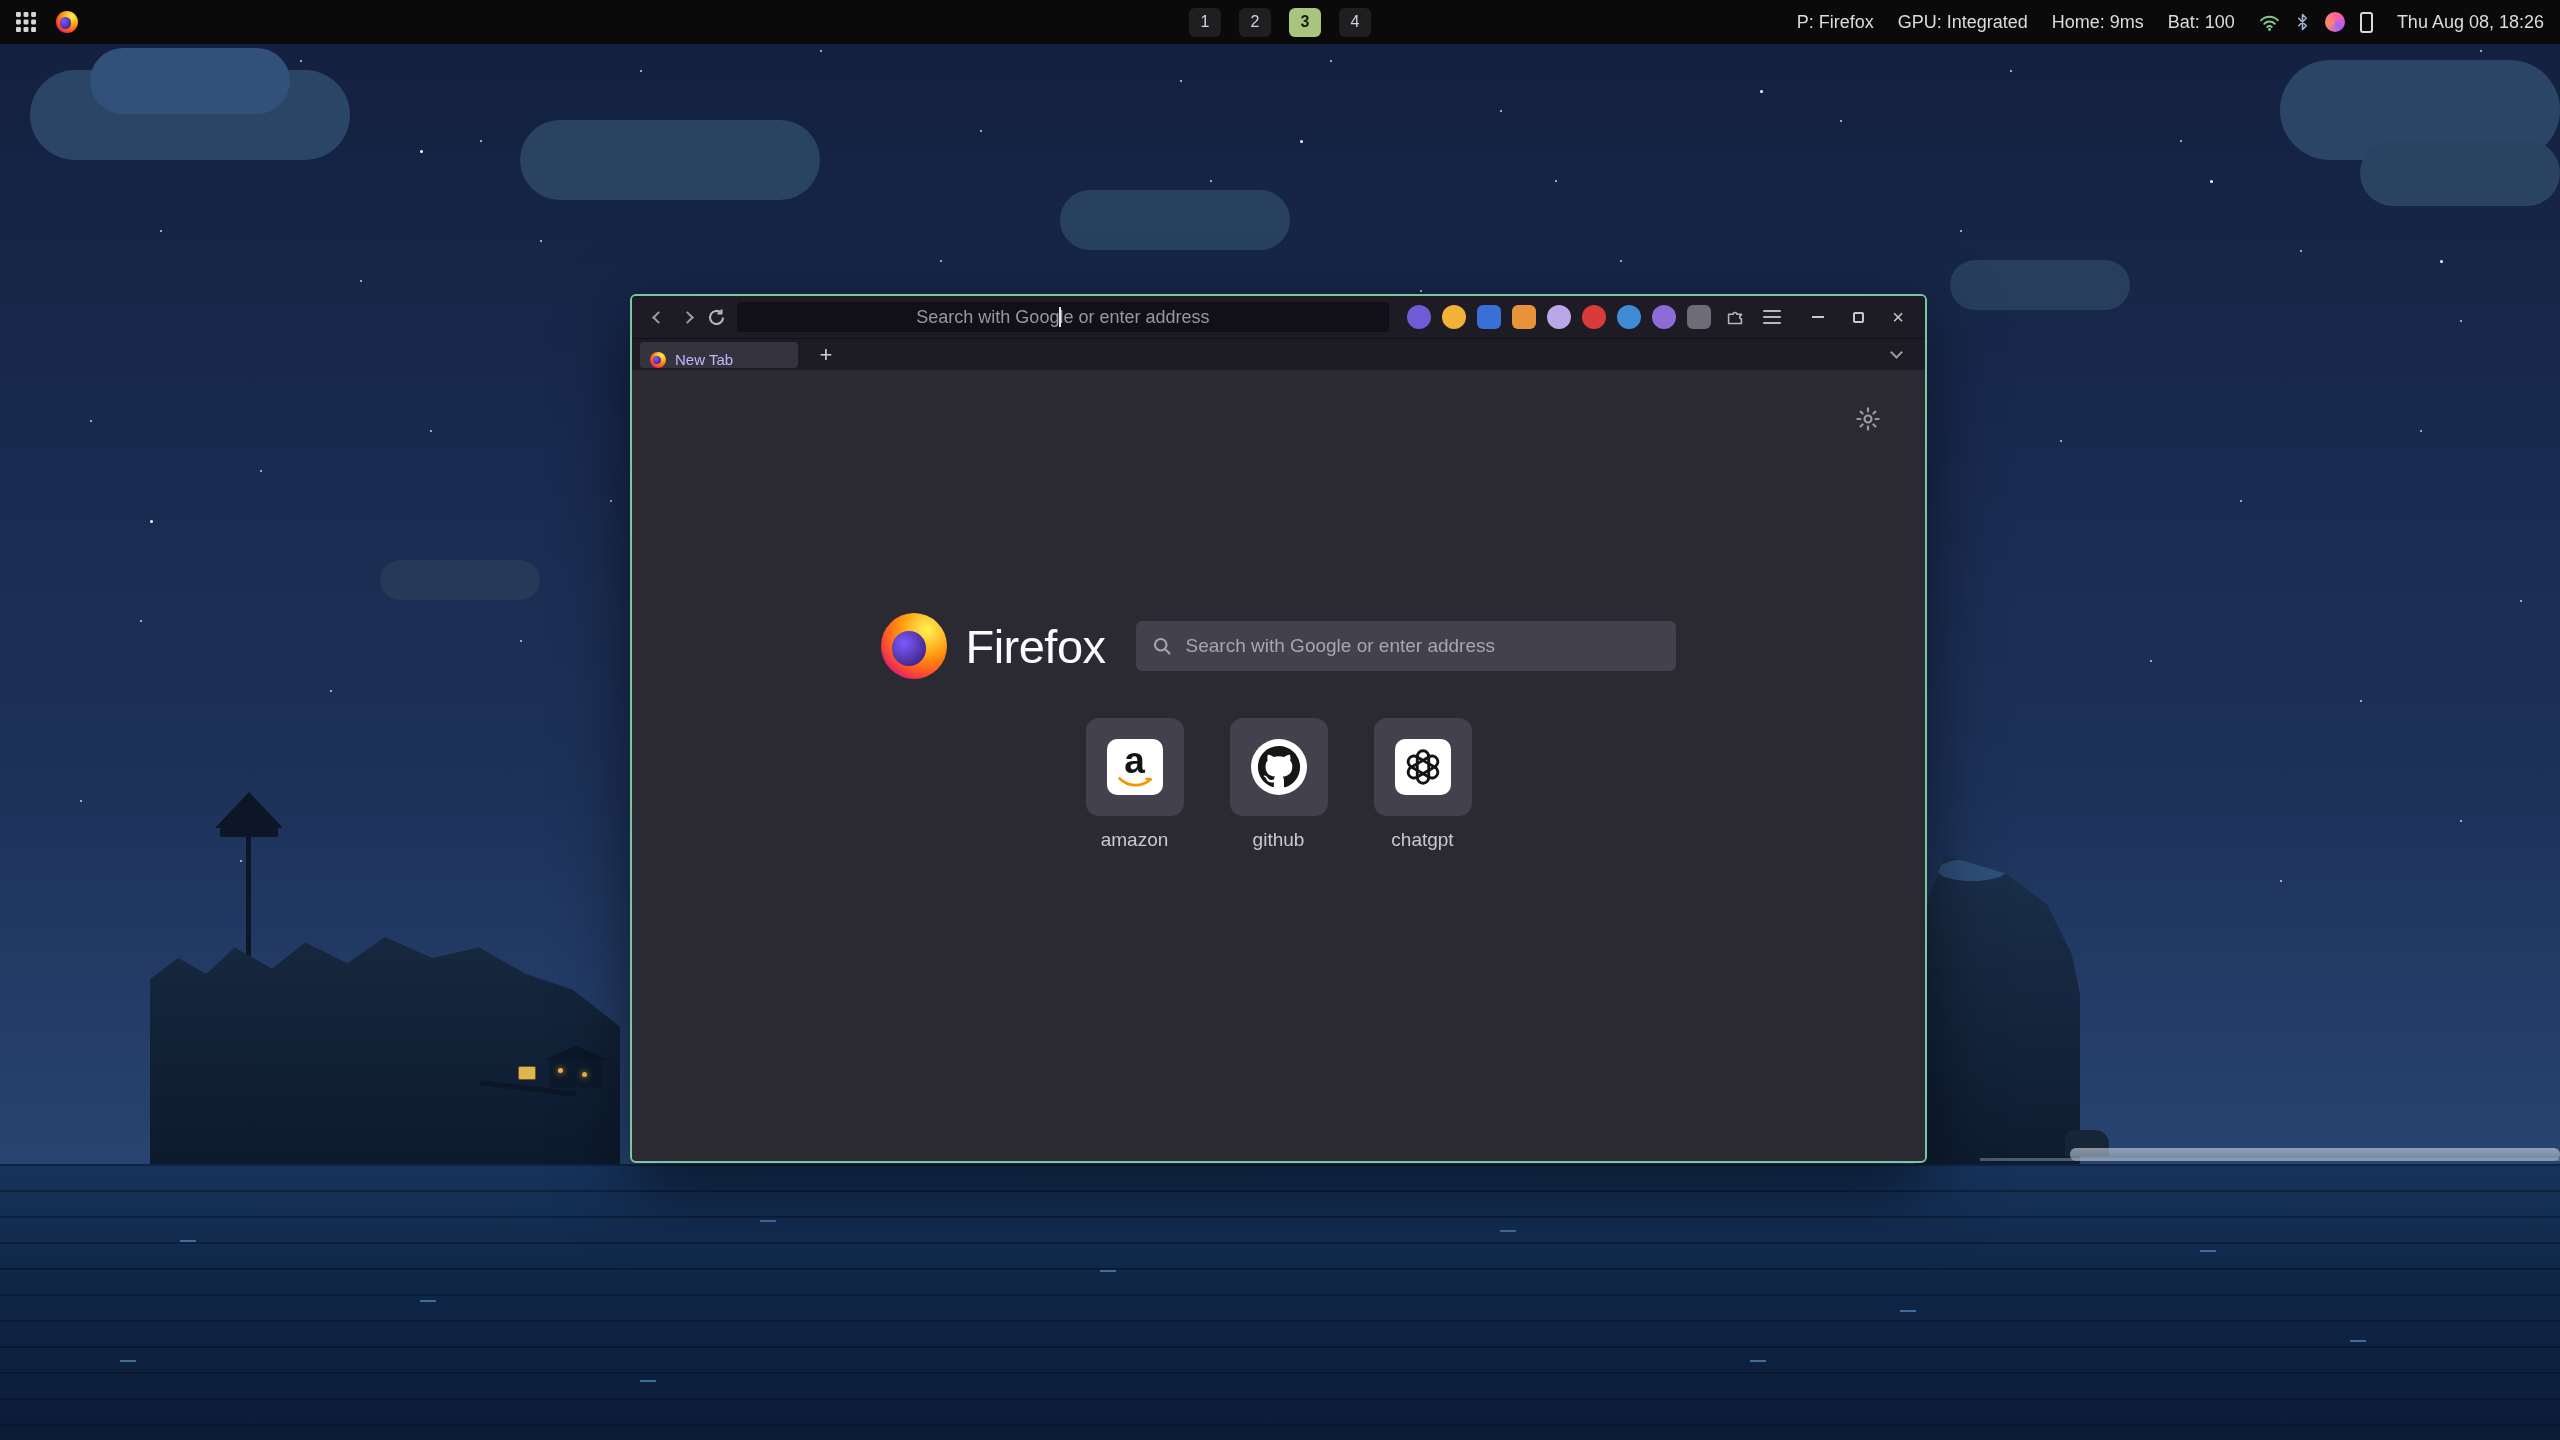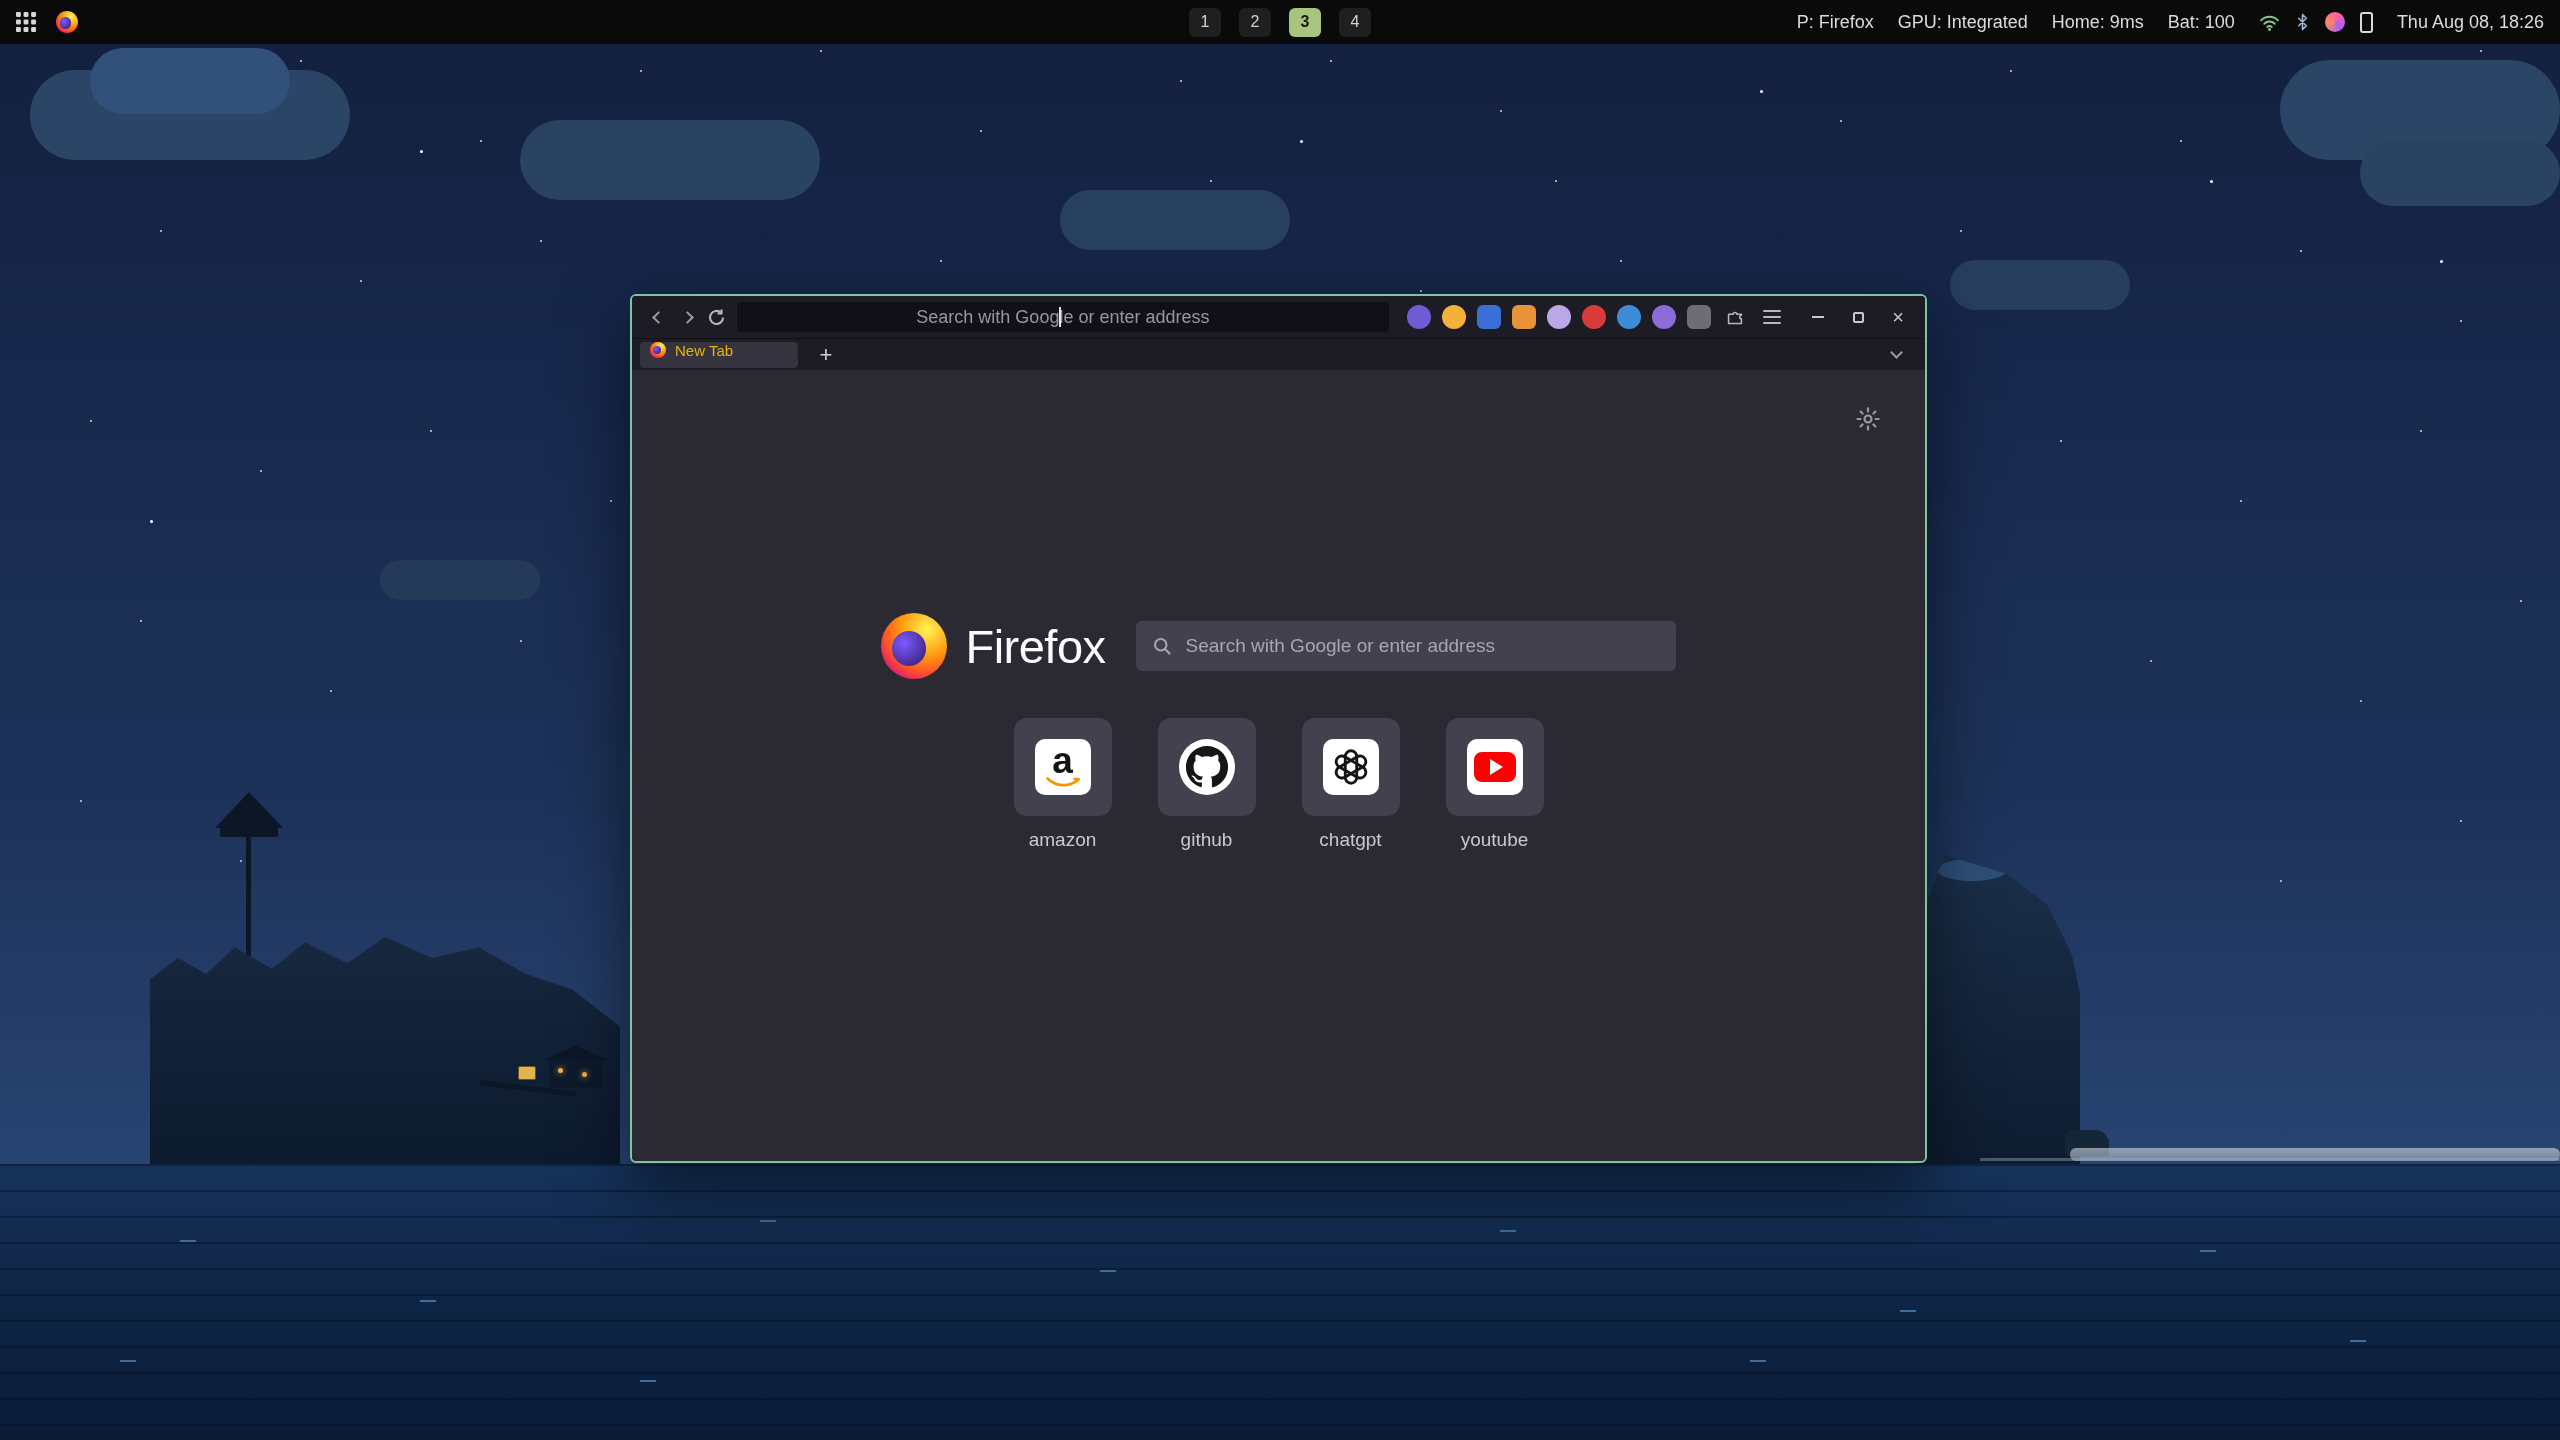--- a/index.html
+++ b/index.html
@@ -88,21 +88,21 @@
   .tb-icon{width:26px;height:26px;display:flex;align-items:center;justify-content:center;margin-left:12px;}
   .burger{width:18px;height:14px;display:flex;flex-direction:column;justify-content:space-between;}
   .burger i{display:block;height:2px;background:#b6b5c0;border-radius:1px;}
   #win-controls{display:flex;align-items:center;gap:10px;margin-left:18px;}
   .wc{width:30px;height:28px;display:flex;align-items:center;justify-content:center;color:#c9c8d2;font-size:20px;border-radius:4px;}
   .wc .min-bar{width:12px;height:2px;background:#c9c8d2;}
   .wc .max-box{width:11px;height:11px;border:2px solid #c9c8d2;border-radius:2px;}
 
   #fx-tabstrip{height:32px;background:#1d1c24;border-top:1px solid #121118;display:flex;align-items:center;}
   #tab-newtab{margin-left:8px;width:158px;height:26px;background:#35343e;border-radius:4px;
-    display:flex;align-items:flex-start;gap:9px;padding:0 10px;color:#eab308;font-size:15px;}
+    display:flex;align-items:flex-end;gap:9px;padding:0 10px;color:#c4b5fd;font-size:15px;}
   #newtab-plus{margin-left:14px;color:#cfcfd6;font-size:22px;width:28px;height:26px;
     display:flex;align-items:center;justify-content:center;border-radius:4px;}
   #tab-overflow{margin-left:auto;margin-right:16px;width:26px;height:26px;display:flex;align-items:center;justify-content:center;}
 
   #fx-content{position:relative;height:789px;background:#2b2a33;}
   #gear-btn{position:absolute;right:44px;top:36px;width:26px;height:26px;}
   #brand-row{position:absolute;left:0;top:243px;width:100%;display:flex;align-items:center;justify-content:center;}
   #fx-logo{width:66px;height:66px;}
   #wordmark{margin-left:18px;margin-right:30px;color:#fbfbfe;font-size:47px;font-weight:normal;letter-spacing:-.5px;}
   #nt-search{width:540px;height:50px;background:#42414d;border-radius:6px;display:flex;align-items:center;padding:0 16px;}
@@ -349,27 +349,17 @@
                   <rect x="16" y="5" width="12" height="34" rx="6"></rect>
                   <rect x="16" y="5" width="12" height="34" rx="6" transform="rotate(60 22 22)"></rect>
                   <rect x="16" y="5" width="12" height="34" rx="6" transform="rotate(120 22 22)"></rect>
                 </g>
                 </svg>
             </div>
           </div>
           <div class="sc-label">chatgpt</div>
         </div>
 
-        <div class="sc-cell">
-          <div class="sc-tile">
-            <div class="badge sq">
-              <div class="yt-play">
-                  <div class="yt-tri"></div>
-                </div>
-            </div>
-          </div>
-          <div class="sc-label">youtube</div>
-        </div>
 
       </div>
     </div>
   </div>
 </div>
 
 </body></html>

